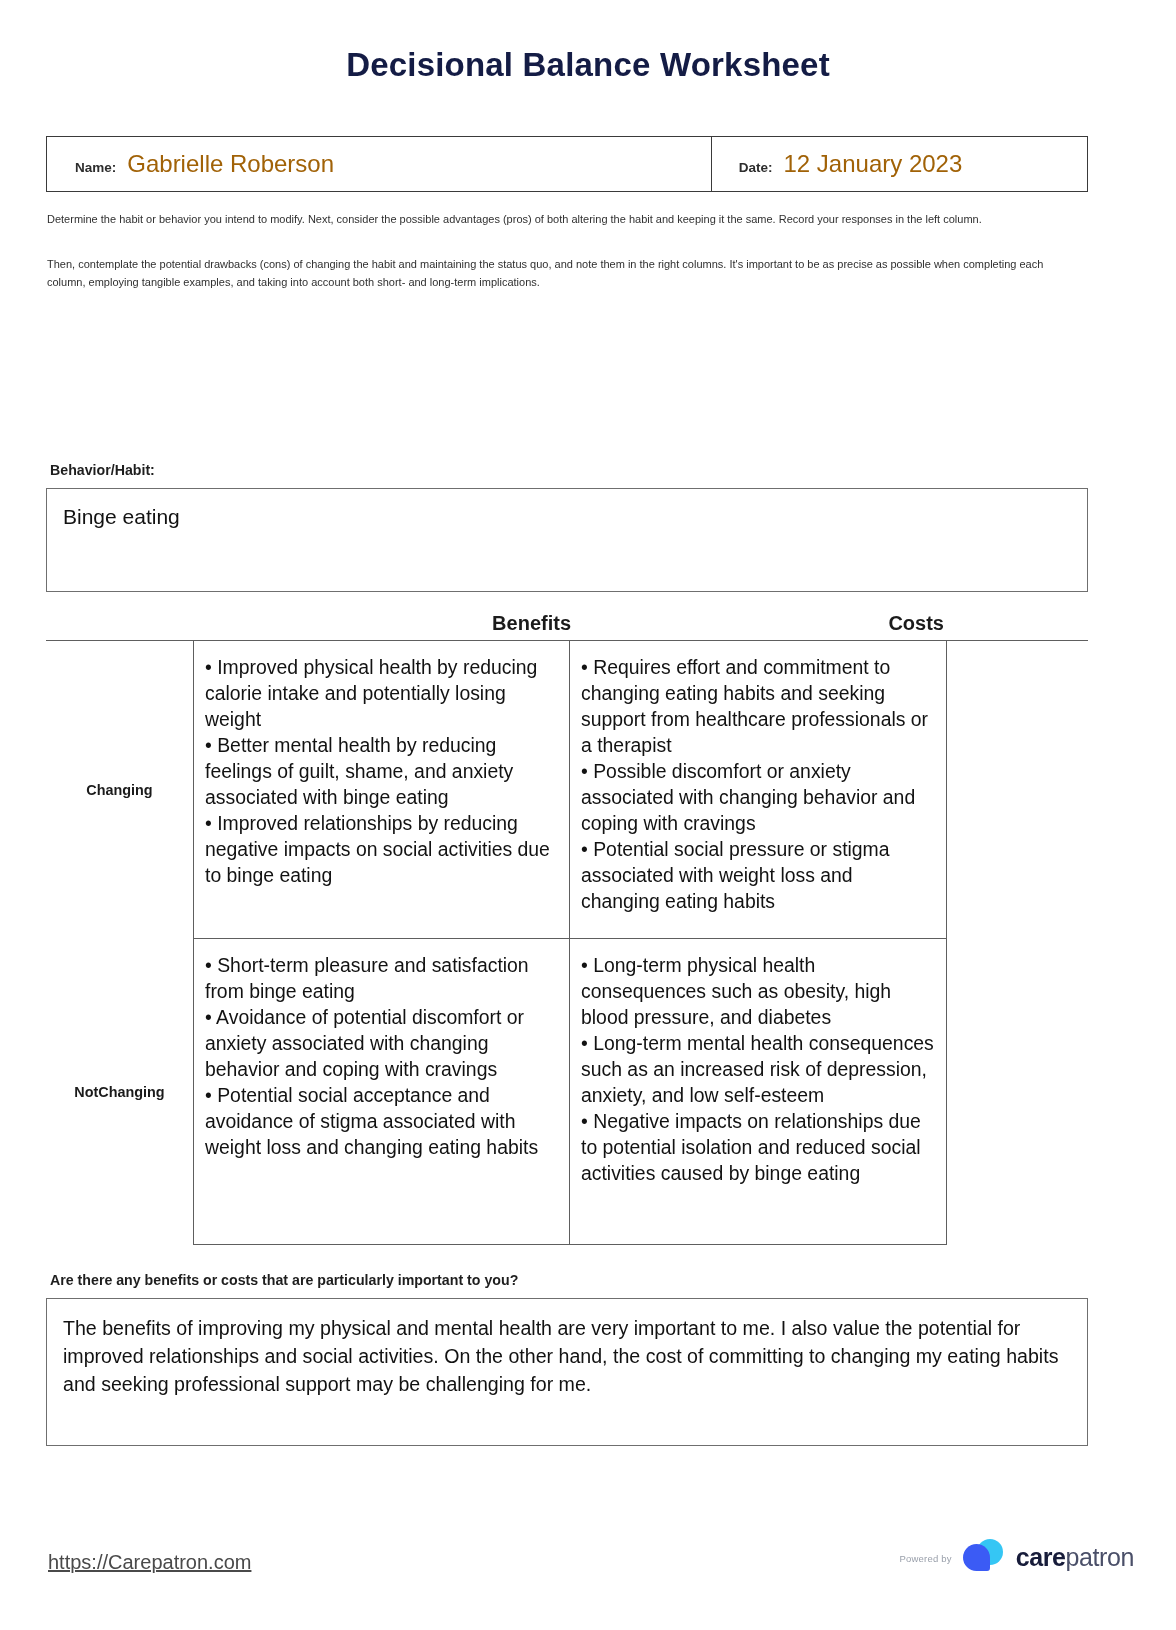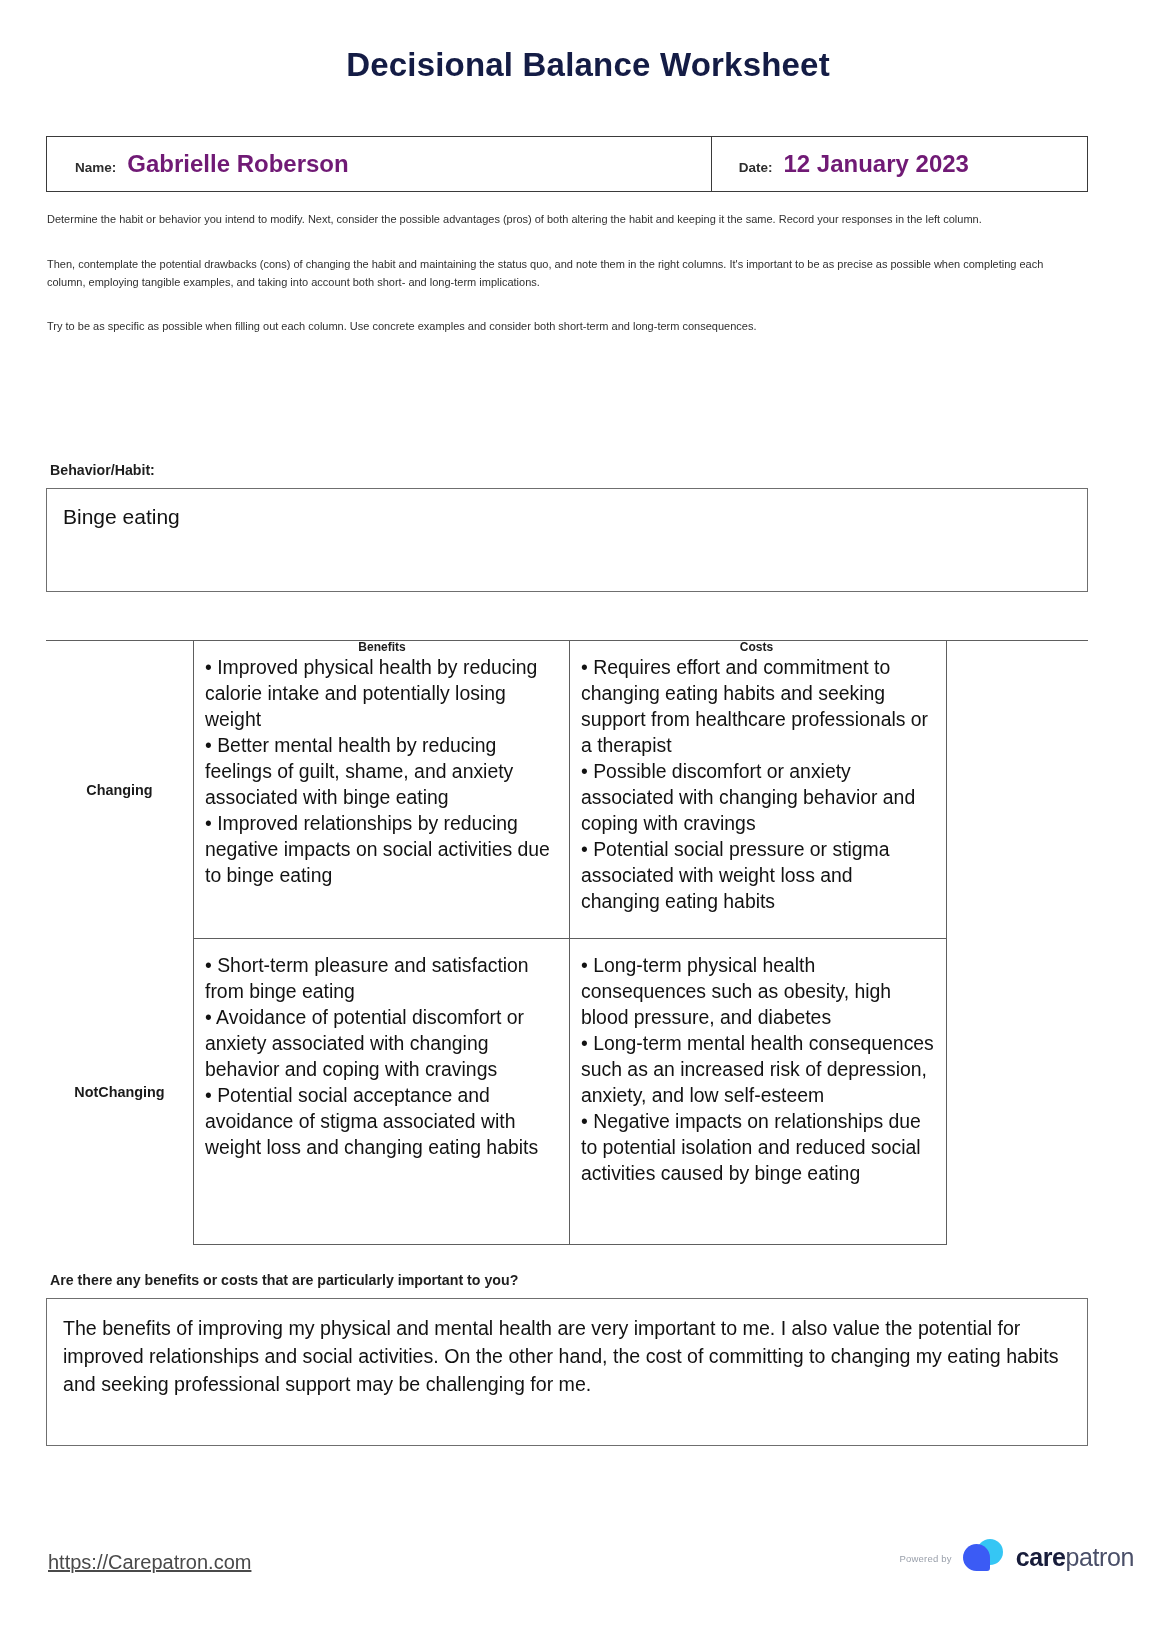--- a/index.html
+++ b/index.html
@@ -62,22 +62,21 @@
   .id-label {
     font-size: 13.5px;
     font-weight: bold;
     color: #2d2d2d;
     margin-right: 11px;
     position: relative;
     top: 3px;
   }
   .id-value {
     font-size: 24px;
-    color: #701a75;
-    font-weight: bold;
+    color: #a16207;
   }
 
   
   .instructions {
     position: absolute;
     left: 47px; top: 211px;
     width: 1028px;
   }
   .instructions p {
     margin: 0 0 27px 0;
@@ -115,25 +114,24 @@
     left: 46px; top: 608px;
     width: 1042px;
   }
   .matrix-headers {
     position: relative;
     height: 32px;
   }
   .col-head {
     position: absolute;
     top: 4px;
-    font-size: 12px;
+    font-size: 20px;
     font-weight: bold;
     color: #1b1b1b;
-    text-align: center;
-    margin-top: 28px;
+    text-align: right;
   }
   .col-head.benefits { left: 147px; width: 378px; }
   .col-head.costs    { left: 523px; width: 375px; }
 
   .matrix-body {
     position: relative;
     border-top: 1.5px solid #5e5e5e;
   }
   .matrix-row {
     display: flex;
@@ -254,21 +252,20 @@
     </div>
     <div class="id-cell date">
       <span class="id-label">Date:</span>
       <span class="id-value">12 January 2023</span>
     </div>
   </div>
 
   <div class="instructions">
     <p>Determine the habit or behavior you intend to modify. Next, consider the possible advantages (pros) of both altering the habit and keeping it the same. Record your responses in the left column.</p>
     <p>Then, contemplate the potential drawbacks (cons) of changing the habit and maintaining the status quo, and note them in the right columns. It's important to be as precise as possible when completing each column, employing tangible examples, and taking into account both short- and long-term implications.</p>
-    <p>Try to be as specific as possible when filling out each column. Use concrete examples and consider both short-term and long-term consequences.</p>
   </div>
 
   <div class="behavior-label">Behavior/Habit:</div>
   <div class="behavior-box">
     <span class="behavior-value">Binge eating</span>
   </div>
 
   <div class="matrix">
     <div class="matrix-headers">
       <div class="col-head benefits">Benefits</div>

